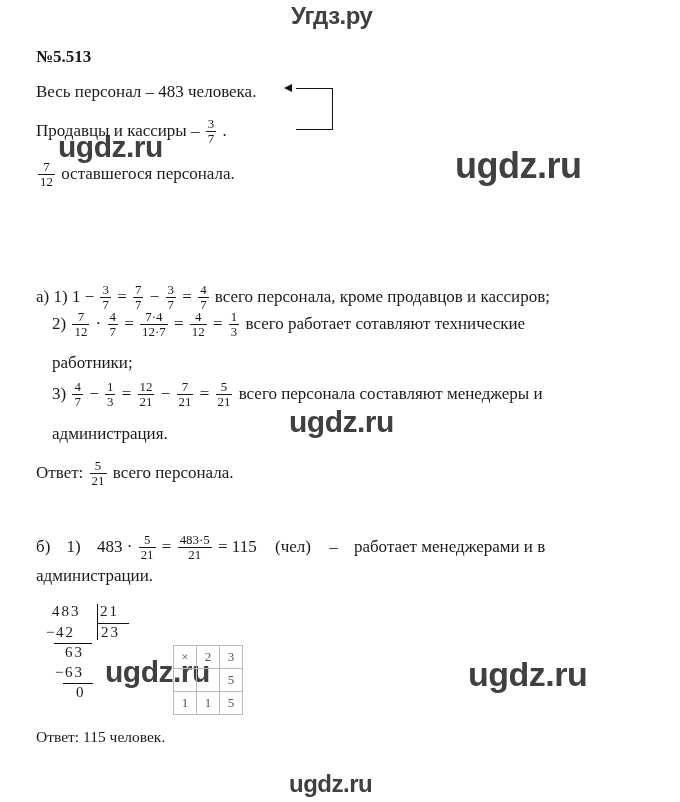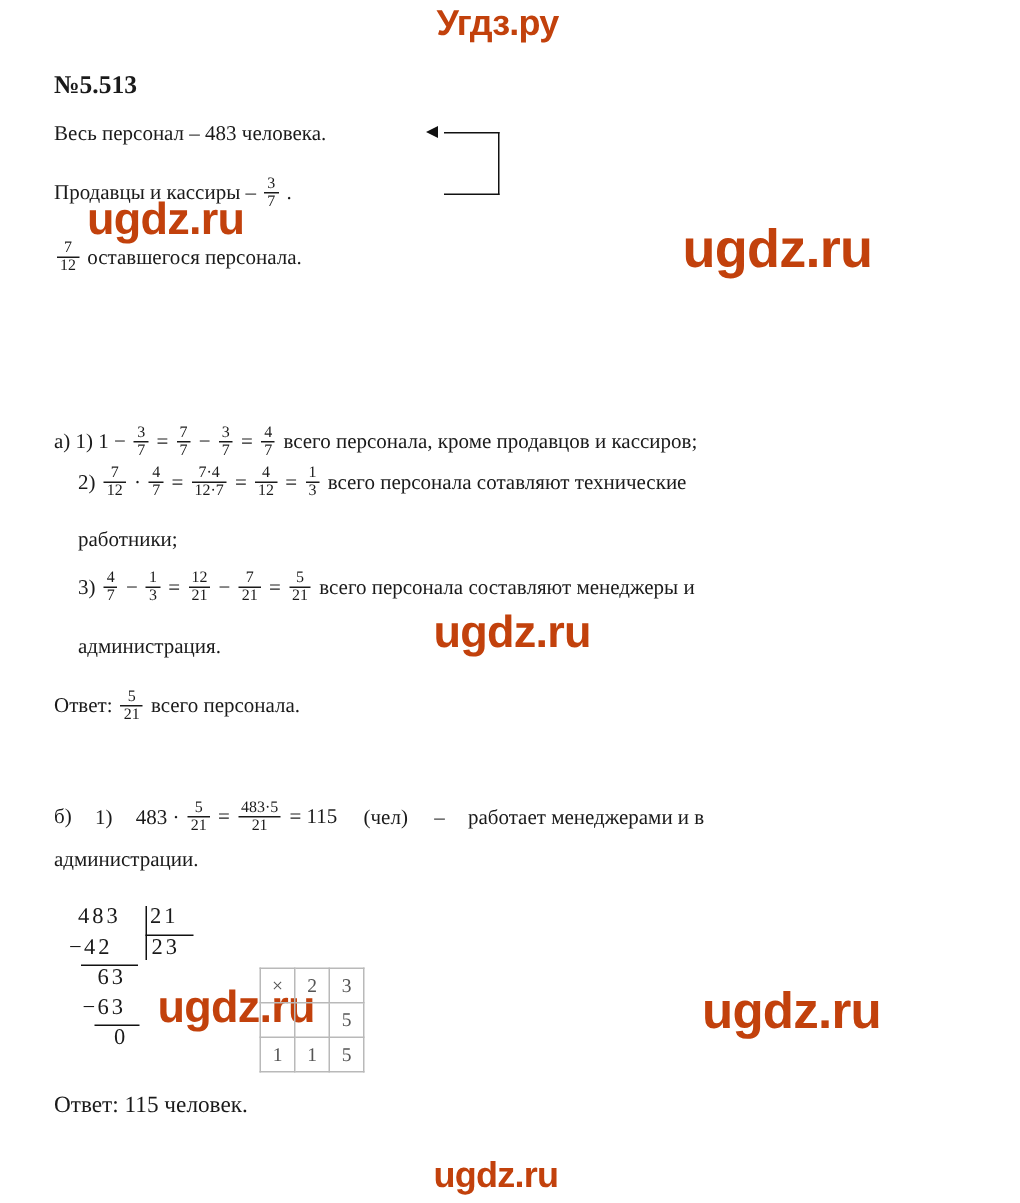--- a/index.html
+++ b/index.html
@@ -18,21 +18,21 @@
   .page {
     position: relative;
     width: 680px;
     height: 802px;
   }
   
   .wm {
     position: absolute;
     font-family: "Liberation Sans", sans-serif;
     font-weight: bold;
-    color: #c2410c;
+    color: #404040;
     white-space: nowrap;
     letter-spacing: -0.5px;
     user-select: none;
   }
   .wm-top {
     top: 2px;
     left: 291px;
     font-size: 24px;
   }
   .wm-a {
@@ -70,21 +70,21 @@
     position: absolute;
     top: 47px;
     left: 36px;
     font-size: 17px;
     font-weight: bold;
     font-family: "Liberation Serif", serif;
   }
 
   .line {
     position: absolute;
-    font-size: 14px;
+    font-size: 17px;
     line-height: 1.15;
   }
 
   
   .frac {
     display: inline-block;
     vertical-align: middle;
     text-align: center;
     font-size: 0.76em;
     line-height: 1.05;
@@ -307,21 +307,21 @@
     <span>=</span>
     <span class="frac">
       <span class="num">4</span>
       <span class="den">12</span>
     </span>
     <span>=</span>
     <span class="frac">
       <span class="num">1</span>
       <span class="den">3</span>
     </span>
-    <span>всего персонала сотавляют технические</span>
+    <span>всего работает сотавляют технические</span>
   </div>
   <div class="line" style="top:353px; left:52px;">
     <span>работники;</span>
   </div>
 
   <div class="line" style="top:381px; left:52px;">
     <span>3)</span>
     <span class="frac">
       <span class="num">4</span>
       <span class="den">7</span>

